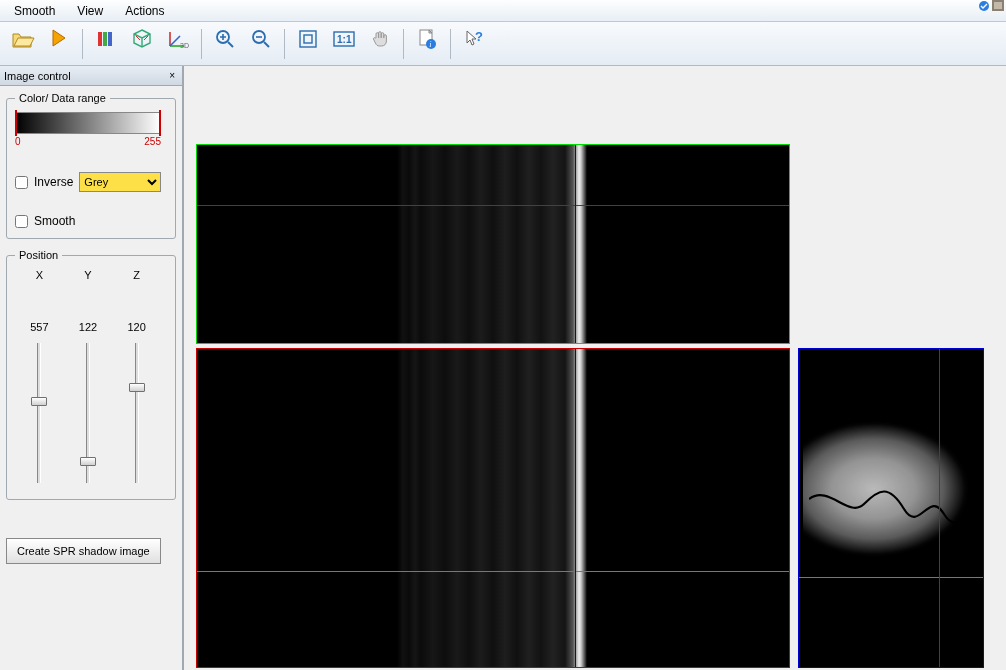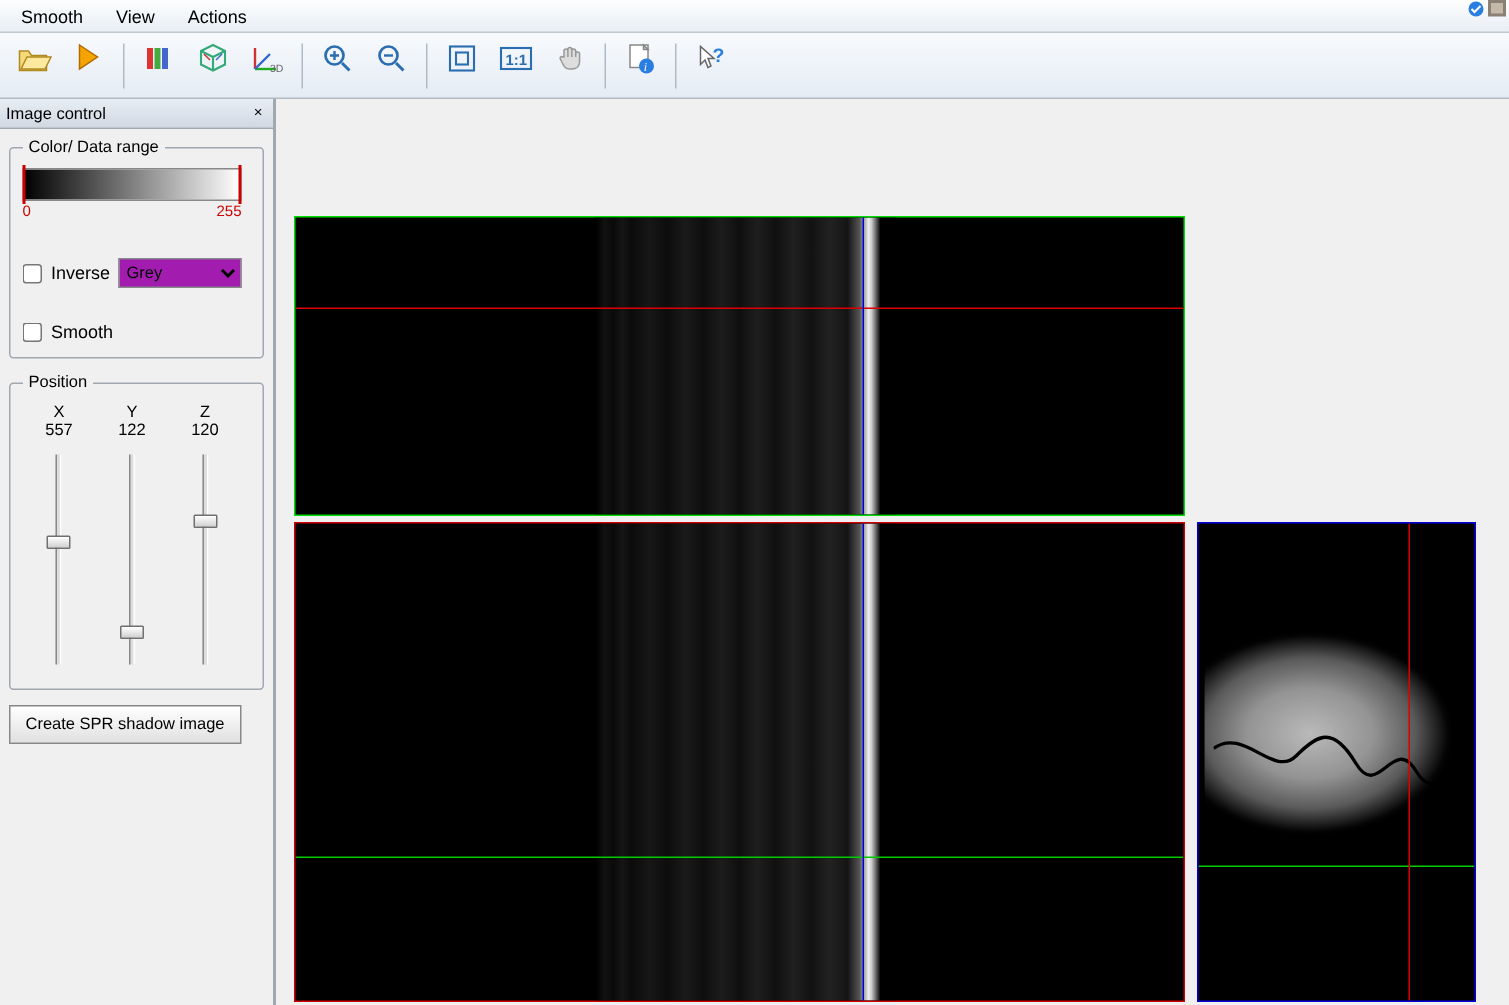--- a/index.html
+++ b/index.html
@@ -127,37 +127,38 @@
   display: flex;
   align-items: center;
   gap: 6px;
   margin-top: 22px;
 }
 .chkrow label { font-size: 12px; }
 .chkrow select {
   font-size: 11px;
   height: 20px;
   border: 1px solid #888;
-  background: #a21caf;
+  background: #fde047;
 }
 
 
 .pos-head {
   display: flex;
   justify-content: space-around;
   text-align: center;
   font-size: 11px;
 }
 .pos-head div { width: 40px; }
 .pos-vals {
   display: flex;
   justify-content: space-around;
   text-align: center;
   font-size: 11px;
   margin-bottom: 6px;
+  margin-top: 40px;
 }
 .pos-vals div { width: 40px; }
 .sliders {
   display: flex;
   justify-content: space-around;
   height: 150px;
 }
 .vslider {
   position: relative;
   width: 40px;
@@ -181,20 +182,21 @@
   border: 1px solid #707070;
   border-radius: 1px;
 }
 
 .btn {
   border: 1px solid #888;
   background: linear-gradient(#fff, #e0e0e0);
   padding: 6px 10px;
   font-size: 11px;
   cursor: pointer;
+  margin-top: 28px;
 }
 
 
 .viewarea {
   flex: 1;
   background: #f0f0f0;
   position: relative;
   padding: 8px 4px 4px 8px;
 }
 .viewport {

